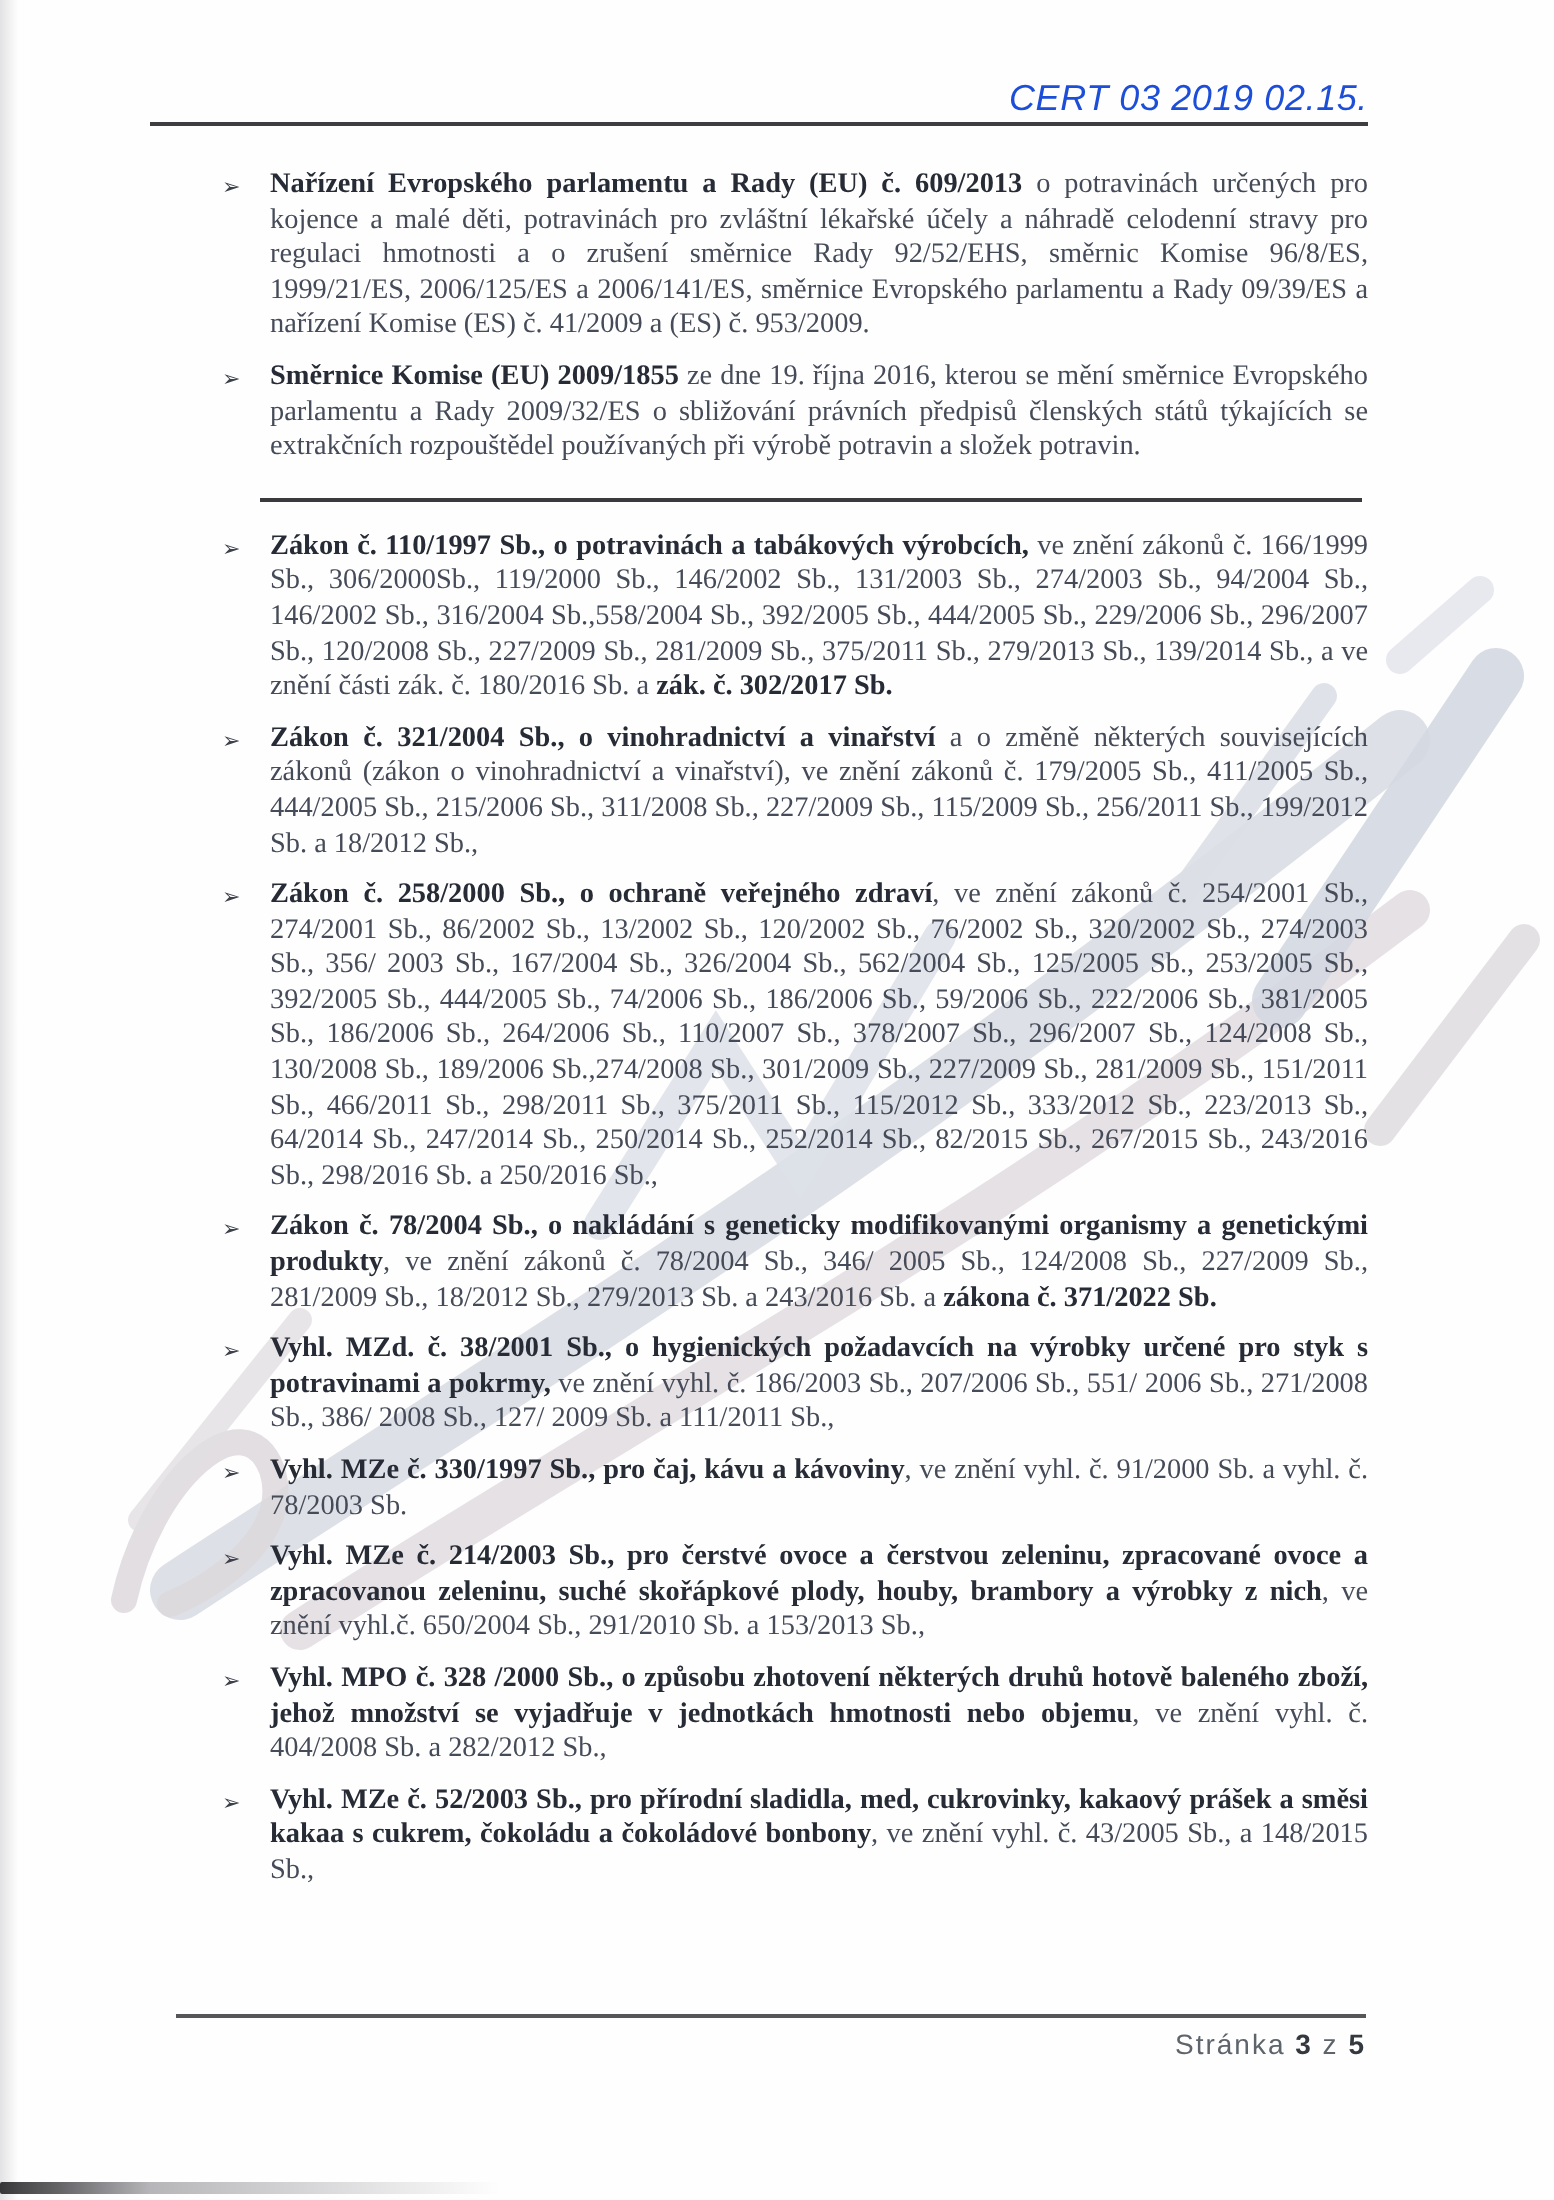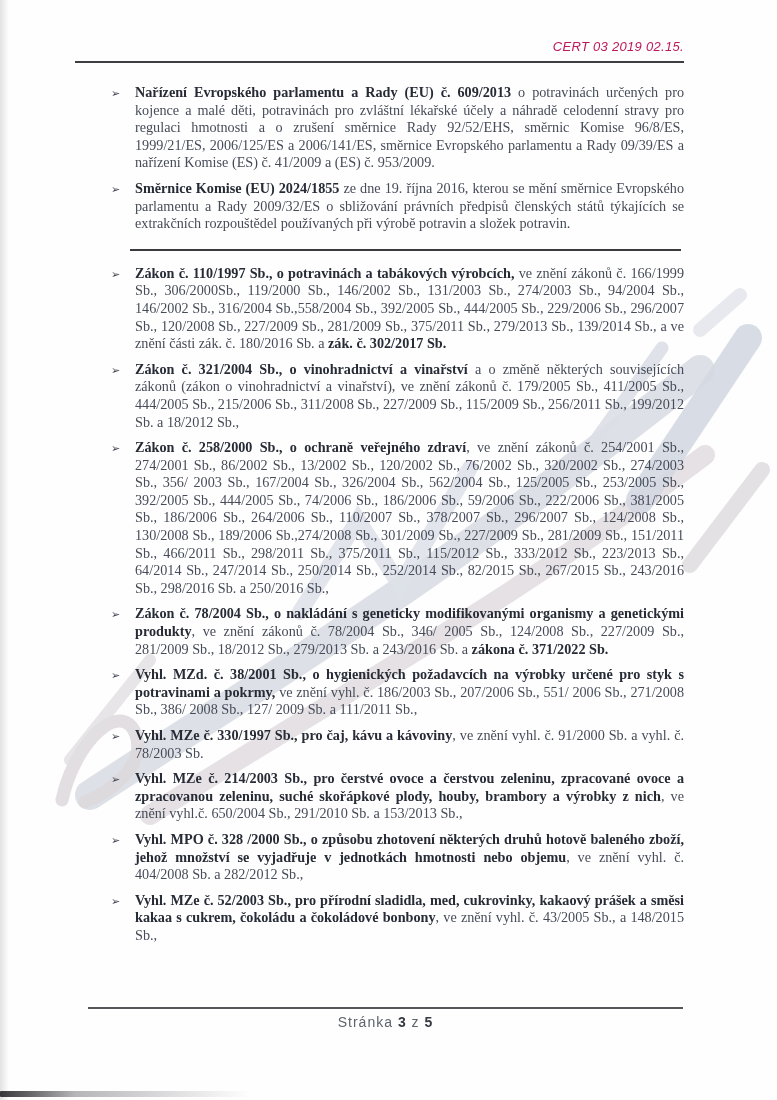--- a/index.html
+++ b/index.html
@@ -18,21 +18,21 @@
     position:absolute; left:0; bottom:3px; width:250px; height:6px;
     background:linear-gradient(to right, #17171a 0%, #4a4a4e 12%, #a9a9ad 30%, rgba(200,200,204,0) 100%);
     opacity:.85; z-index:3; border-radius:1px;
   }
   
   .watermark { position:absolute; left:0; top:0; z-index:0; }
   
   .header-code {
     position:absolute; top:39px; right:93px; z-index:2;
     font-family:"Liberation Sans", sans-serif; font-style:italic;
-    font-size:13px; color:#be185d; letter-spacing:.3px;
+    font-size:18px; color:#1d4ed8; letter-spacing:.3px;
   }
   .header-rule {
     position:absolute; top:61px; left:75px; width:609px; height:2px;
     background:#3e3e42; z-index:2;
   }
   
   .content {
     position:absolute; top:84px; left:135px; width:549px; z-index:1;
     font-size:14.2px; line-height:17.6px; color:#454b58;
     text-align:justify;
@@ -50,21 +50,21 @@
     height:2px; background:#3a3a3e; width:551px;
     margin:16px 0 14px -5px;
   }
   
   .footer-rule {
     position:absolute; top:1007px; left:88px; width:595px; height:2px;
     background:#55555a; z-index:2;
   }
   .footer-text {
     position:absolute; top:1014px; left:88px; width:595px; z-index:2;
-    text-align:center; font-family:"Liberation Sans", sans-serif;
+    text-align:right; font-family:"Liberation Sans", sans-serif;
     font-size:14px; color:#5e646b; letter-spacing:1px;
   }
   .footer-text b { color:#34393f; }
 </style>
 </head>
 <body>
 
 <div class="page">
 
   <svg class="watermark" width="777" height="1100" viewBox="0 0 777 1100">
@@ -85,21 +85,21 @@
   <div class="header-rule"></div>
 
   <div class="content">
     <div id="eu-list">
         <div class="item">
           <span class="marker">➢</span>
           <p class="item-text"><b>Nařízení Evropského parlamentu a Rady (EU) č. 609/2013</b><span> o potravinách určených pro kojence a malé děti, potravinách pro zvláštní lékařské účely a náhradě celodenní stravy pro regulaci hmotnosti a o zrušení směrnice Rady 92/52/EHS, směrnic Komise 96/8/ES, 1999/21/ES, 2006/125/ES a 2006/141/ES, směrnice Evropského parlamentu a Rady 09/39/ES a nařízení Komise (ES) č. 41/2009 a (ES) č. 953/2009.</span></p>
         </div>
         <div class="item">
           <span class="marker">➢</span>
-          <p class="item-text"><b>Směrnice Komise (EU) 2024/1855</b><span> ze dne 19. října 2016, kterou se mění směrnice Evropského parlamentu a Rady 2009/32/ES o sbližování právních předpisů členských států týkajících se extrakčních rozpouštědel používaných při výrobě potravin a složek potravin.</span></p>
+          <p class="item-text"><b>Směrnice Komise (EU) 2009/1855</b><span> ze dne 19. října 2016, kterou se mění směrnice Evropského parlamentu a Rady 2009/32/ES o sbližování právních předpisů členských států týkajících se extrakčních rozpouštědel používaných při výrobě potravin a složek potravin.</span></p>
         </div>
       </div>
     <div class="section-rule"></div>
     <div id="national-list">
         <div class="item">
           <span class="marker">➢</span>
           <p class="item-text"><b>Zákon č. 110/1997 Sb., o potravinách a tabákových výrobcích,</b><span> ve znění zákonů č. 166/1999 Sb., 306/2000Sb., 119/2000 Sb., 146/2002 Sb., 131/2003 Sb., 274/2003 Sb., 94/2004 Sb., 146/2002 Sb., 316/2004 Sb.,558/2004 Sb., 392/2005 Sb., 444/2005 Sb., 229/2006 Sb., 296/2007 Sb., 120/2008 Sb., 227/2009 Sb., 281/2009 Sb., 375/2011 Sb., 279/2013 Sb., 139/2014 Sb., a ve znění části zák. č. 180/2016 Sb. a </span><b>zák. č. 302/2017 Sb.</b></p>
         </div>
         <div class="item">
           <span class="marker">➢</span>

